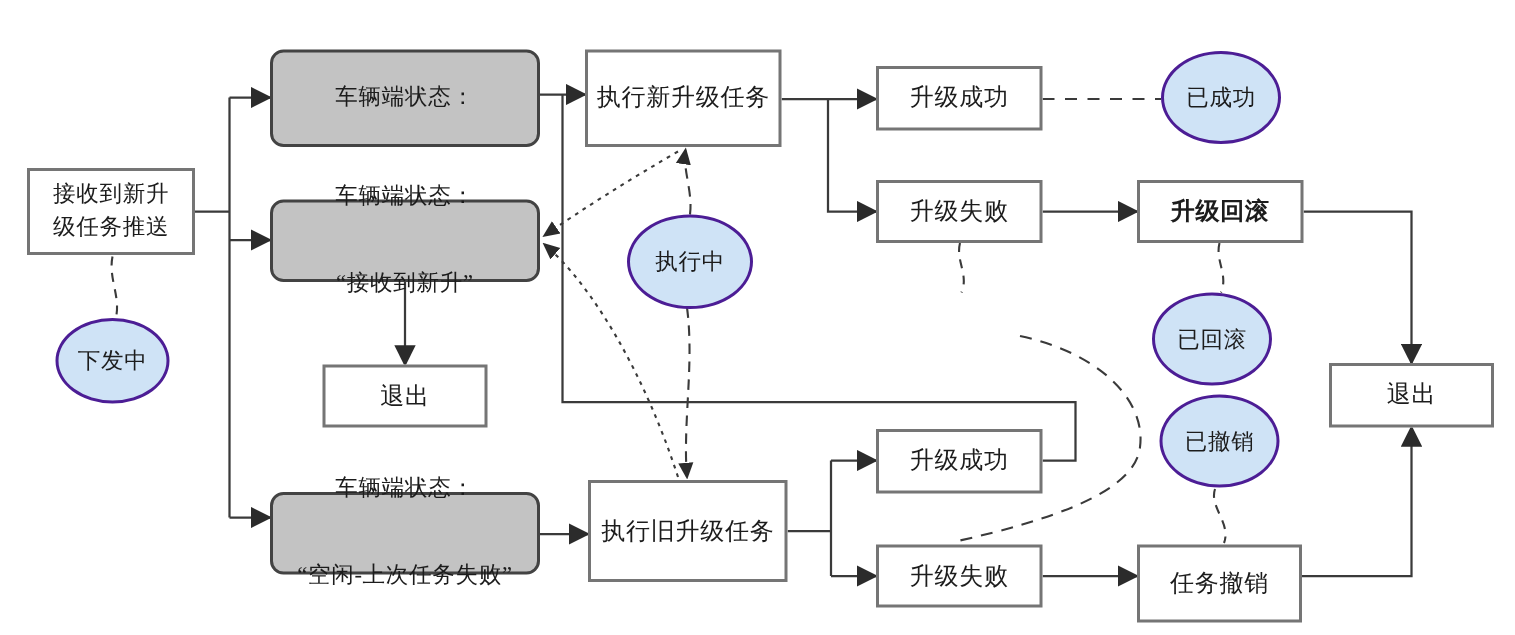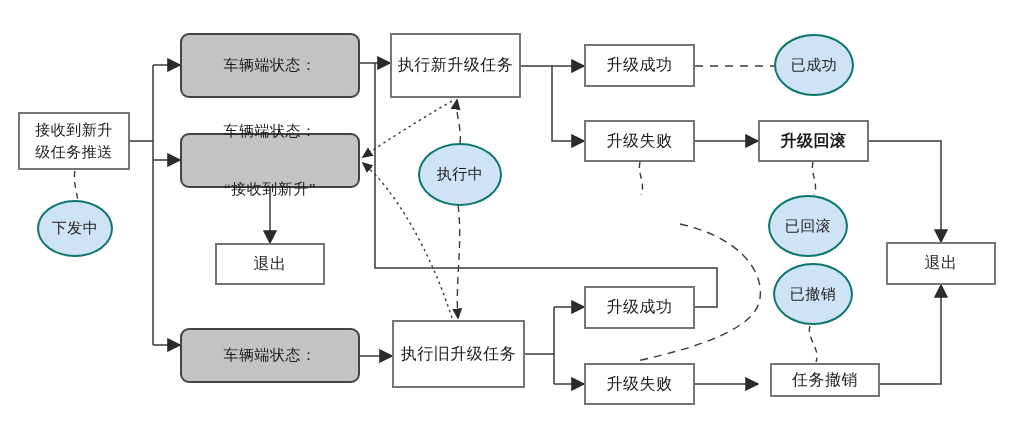--- a/index.html
+++ b/index.html
@@ -7,21 +7,21 @@
     position:relative;width:1010px;height:423px;background:#ffffff;
     font-family:"Liberation Serif","DejaVu Serif",serif;color:#1c1c1c;overflow:hidden;
   }
   svg.wires{position:absolute;left:0;top:0;width:1010px;height:423px;}
   .node{
     position:absolute;display:flex;flex-direction:column;align-items:center;justify-content:center;
     text-align:center;box-sizing:border-box;letter-spacing:.5px;
   }
   .pbox{background:#ffffff;border:2px solid #757575;font-size:16px;}
   .sbox{background:#c3c3c3;border:2px solid #434343;border-radius:9px;font-size:15px;line-height:1.45;gap:36px;}
-  .ellipse{background:#cfe3f6;border:2px solid #0f766e;border-radius:50%;font-size:15px;}
+  .ellipse{background:#cfe3f6;border:2px solid #4c1d95;border-radius:50%;font-size:15px;}
   .pre{white-space:pre-line;line-height:1.5;font-size:15px;}
   .ln{display:block;}
 </style>
 </head>
 <body>
 
 <div class="stage">
 
   <svg class="wires" viewBox="0 0 1010 423">
     <defs>
@@ -109,42 +109,43 @@
   </div>
 
   <div class="node pbox" style="left:584px;top:286px;width:111px;height:43px;">
     <span>升级成功</span>
   </div>
 
   <div class="node pbox" style="left:584px;top:363px;width:111px;height:42px;">
     <span>升级失败</span>
   </div>
 
-  <div class="node pbox" style="left:758px;top:363px;width:110px;height:34px;margin-left:12px;">
+  <div class="node pbox" style="left:758px;top:363px;width:110px;height:52px;">
     <span>任务撤销</span>
   </div>
 
   <div class="node pbox" style="left:886px;top:242px;width:110px;height:43px;">
     <span>退出</span>
   </div>
 
   <div class="node sbox" style="left:180px;top:33px;width:180px;height:65px;">
     <span class="ln">车辆端状态：</span>
   </div>
 
   <div class="node sbox" style="left:180px;top:133px;width:180px;height:55px;">
     <span class="ln">车辆端状态：</span>
     <span class="ln">“接收到新升”</span>
   </div>
 
   <div class="node sbox" style="left:180px;top:328px;width:180px;height:55px;">
     <span class="ln">车辆端状态：</span>
+    <span class="ln">“空闲-上次任务失败”</span>
   </div>
 
-  <div class="node ellipse" style="left:37px;top:200px;width:76px;height:57px;text-align:right;">
+  <div class="node ellipse" style="left:37px;top:212px;width:76px;height:57px;text-align:right;">
     <span>下发中</span>
   </div>
 
   <div class="node ellipse" style="left:418px;top:143px;width:84px;height:63px;">
     <span>执行中</span>
   </div>
 
   <div class="node ellipse" style="left:774px;top:34px;width:80px;height:62px;">
     <span>已成功</span>
   </div>

